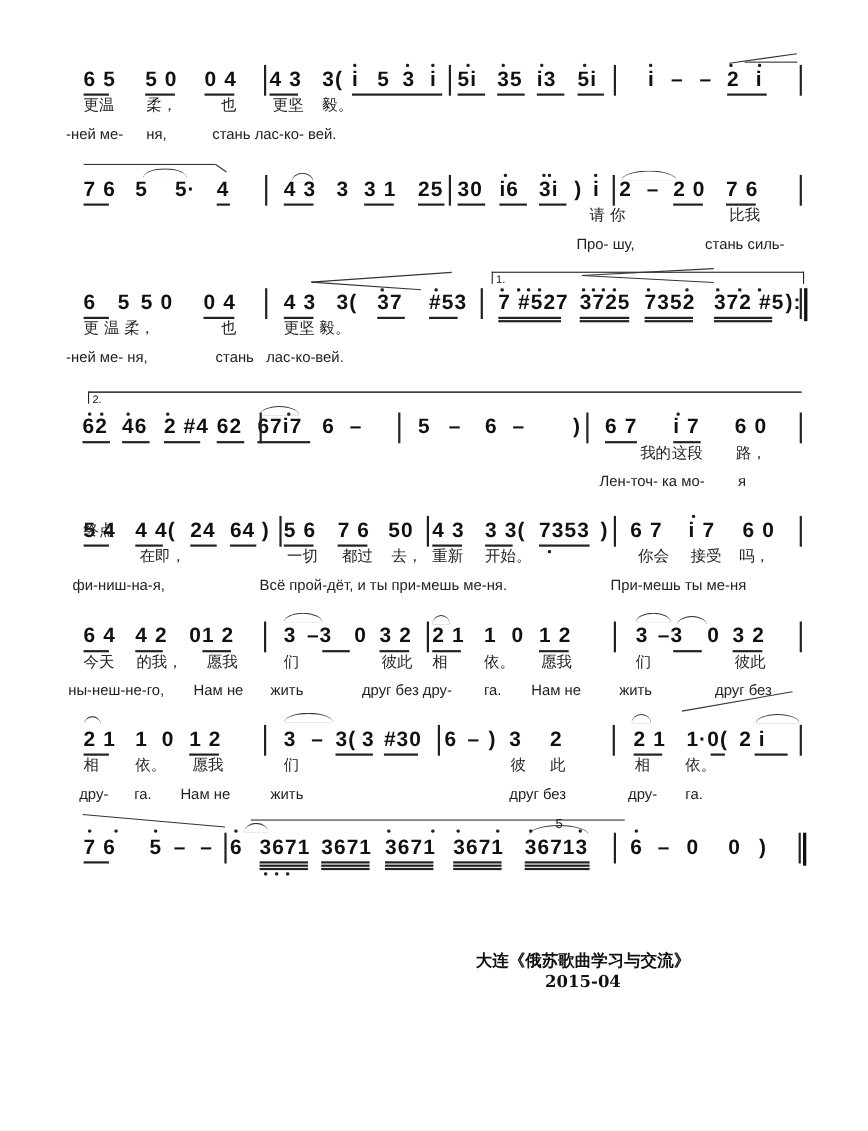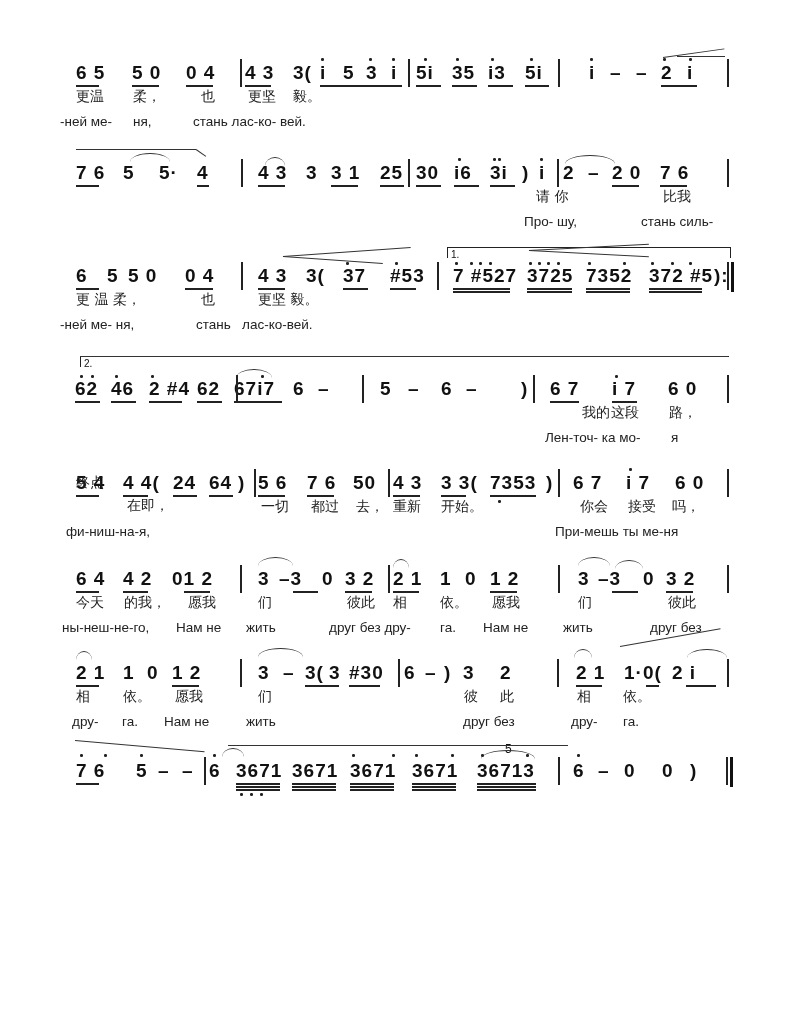--- a/index.html
+++ b/index.html
@@ -139,30 +139,31 @@
     <div class="n" style="left: 307px; top: 472px;">7 6</div>
     <div class="n" style="left: 353px; top: 472px;">50</div>
     <div class="n" style="left: 393px; top: 472px;">4 3</div>
     <div class="n" style="left: 441px; top: 472px;">3 3(</div>
     <div class="n" style="left: 490px; top: 472px;">7353</div>
     <div class="n" style="left: 546px; top: 472px;">)</div>
     <div class="n" style="left: 573px; top: 472px;">6 7</div>
     <div class="n" style="left: 626px; top: 472px;">i 7</div>
     <div class="n" style="left: 675px; top: 472px;">6 0</div>
     <div class="zh" style="left: 76px; top: 474px;">终点</div>
-    <div class="zh" style="left: 127px; top: 498px; font-family: Liberation Mono, monospace;">在即，</div>
+    <div class="zh" style="left: 127px; top: 498px;">在即，</div>
     <div class="zh" style="left: 261px; top: 498px;">一切</div>
     <div class="zh" style="left: 311px; top: 498px;">都过</div>
     <div class="zh" style="left: 356px; top: 498px;">去，</div>
     <div class="zh" style="left: 393px; top: 498px;">重新</div>
     <div class="zh" style="left: 441px; top: 498px;">开始。</div>
     <div class="zh" style="left: 580px; top: 498px;">你会</div>
     <div class="zh" style="left: 628px; top: 498px;">接受</div>
     <div class="zh" style="left: 672px; top: 498px;">吗，</div>
     <div class="ru" style="left: 66px; top: 524px;">фи-ниш-на-я,</div>
+    <div class="ru" style="left: 236px; top: 524px;">Всё прой-дёт, и ты  при-мешь ме-ня.</div>
     <div class="ru" style="left: 555px; top: 524px;">При-мешь ты ме-ня</div>
     <div class="bar" style="left: 254px; top: 469px; height: 28px;"></div>
     <div class="bar" style="left: 388px; top: 469px; height: 28px;"></div>
     <div class="bar" style="left: 558px; top: 469px; height: 28px;"></div>
     <div class="bar" style="left: 727px; top: 469px; height: 28px;"></div>
     <div class="n" style="left: 76px; top: 568px;">6 4</div>
     <div class="n" style="left: 123px; top: 568px;">4 2</div>
     <div class="n" style="left: 172px; top: 568px;">01 2</div>
     <div class="n" style="left: 258px; top: 568px;">3</div>
     <div class="n" style="left: 279px; top: 568px;">–3</div>
@@ -408,13 +409,15 @@
     <div class="line" style="left: 283px; top: 256px; width: 100px; transform: rotate(4deg);"></div>
     <div class="line" style="left: 529px; top: 250px; width: 120px; transform: rotate(3deg);"></div>
     <div class="line" style="left: 529px; top: 250px; width: 120px; transform: rotate(-3deg);"></div>
     <div class="line" style="left: 80px; top: 356px; width: 648px; transform: rotate(0deg);"></div>
     <div class="line" style="left: 620px; top: 646px; width: 102px; transform: rotate(-10deg);"></div>
     <div class="line" style="left: 75px; top: 740px; width: 130px; transform: rotate(5deg);"></div>
     <div class="line" style="left: 228px; top: 745px; width: 340px; transform: rotate(0deg);"></div>
   </div>
 
 <div class="credits">
+  <div>大连《俄苏歌曲学习与交流》</div>
+  <div>2015-04</div>
 </div>
 
 </body></html>

